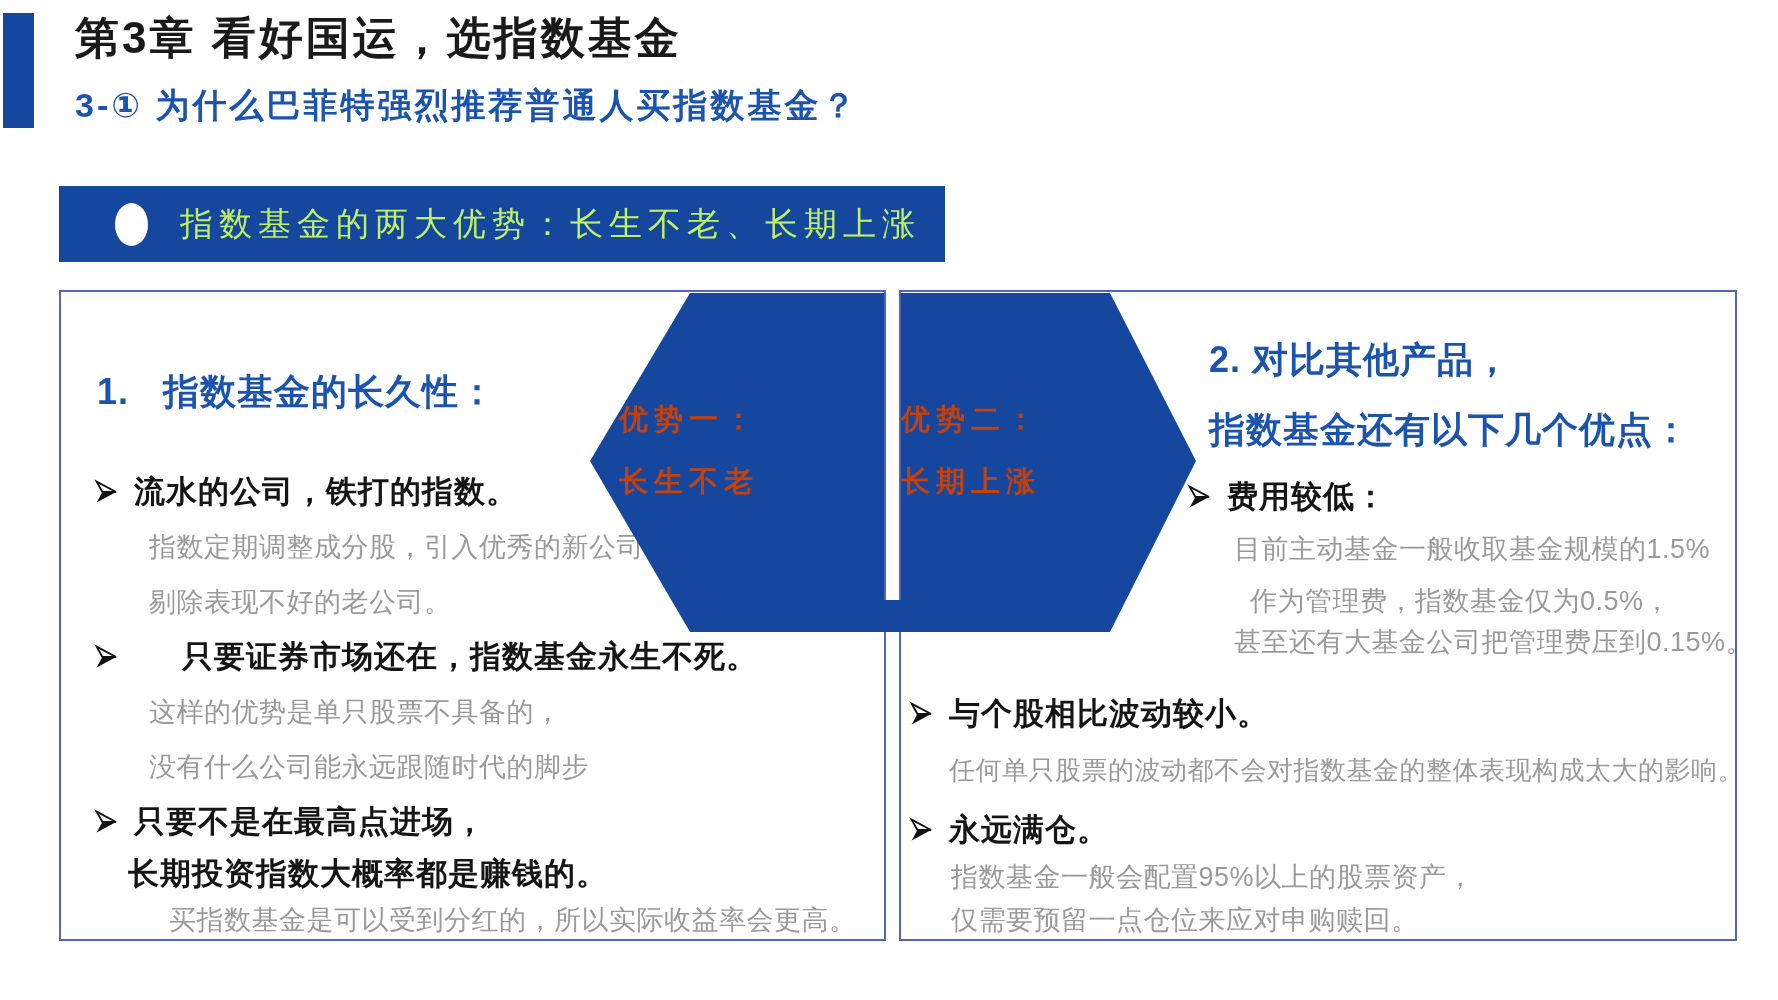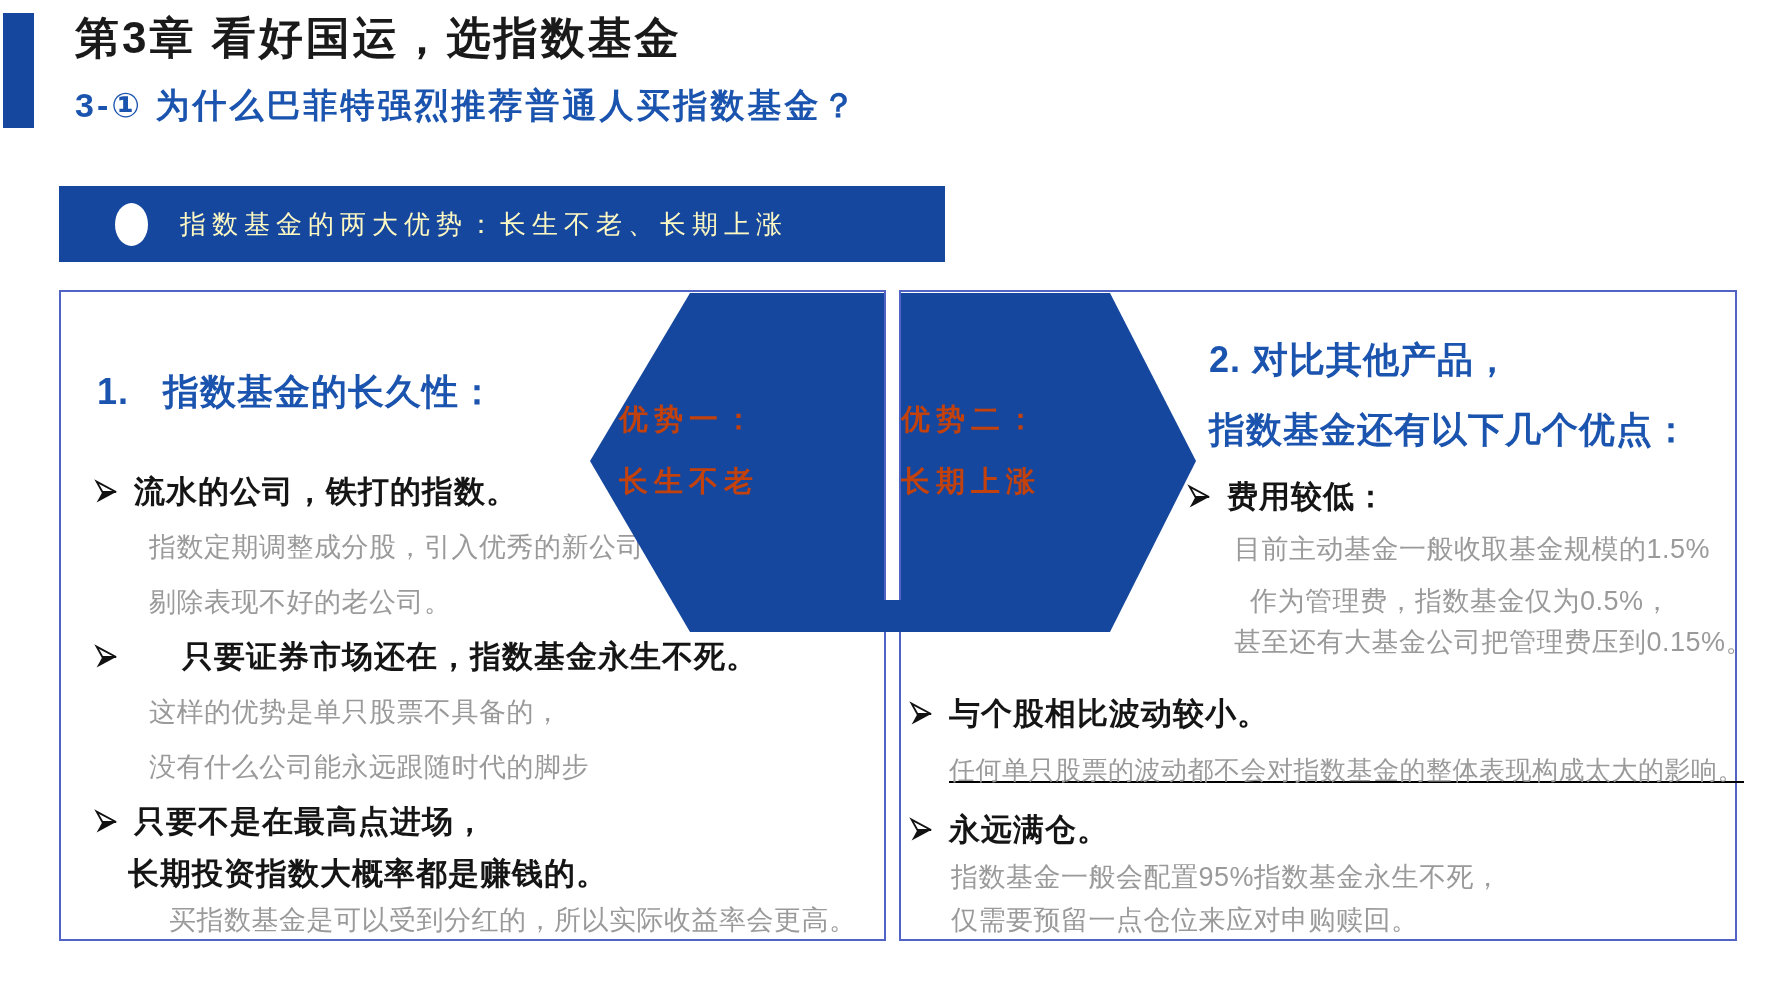--- a/index.html
+++ b/index.html
@@ -21,21 +21,21 @@
   }
   .section-title{
     position:absolute;left:75px;top:80px;height:50px;line-height:50px;
     font-size:34px;font-weight:700;color:var(--heading-blue);letter-spacing:3px;white-space:nowrap;
   }
   .banner{
     position:absolute;left:59px;top:186px;width:886px;height:76px;background:var(--primary-blue);
     display:flex;align-items:center;
   }
   .banner-dot{width:33px;height:43px;border-radius:50%;background:#ffffff;margin-left:56px;flex:0 0 auto;}
-  .banner-text{margin-left:32px;color:#fef9c3;font-size:26px;font-weight:500;letter-spacing:6px;white-space:nowrap;}
+  .banner-text{margin-left:32px;color:#bef264;font-size:33px;font-weight:500;letter-spacing:6px;white-space:nowrap;}
   .panel{
     position:absolute;top:290px;height:651px;background:#ffffff;
     border:2px solid var(--panel-border);box-sizing:border-box;z-index:1;
   }
   .panel-left{left:59px;width:827px;}
   .panel-right{left:899px;width:838px;}
   .hex-svg{position:absolute;left:0;top:0;z-index:2;pointer-events:none;}
   .gap-overlay{
     position:absolute;left:884px;top:290px;width:13px;height:310px;background:#ffffff;
     border-left:2px solid var(--panel-border);border-right:2px solid var(--panel-border);z-index:3;
@@ -153,35 +153,35 @@
 
     <div class="line" style="left:8px;top:399px;">
       <span class="bullet-icon">
         <svg width="26" height="26" viewBox="0 0 20 20">
             <path d="M2 2 L17 10 L6.5 10 Z" fill="#ffffff" stroke="#111111" stroke-width="1.4"></path>
             <path d="M6.5 10 L17 10 L2 18 Z" fill="#111111"></path>
           </svg>
       </span>
       <span class="bold-text">与个股相比波动较小。</span>
     </div>
-    <div class="line" style="left:48px;top:455px;text-decoration:underline;">
+    <div class="line" style="left:48px;top:455px;">
       <span class="gray-text gray-small">任何单只股票的波动都不会对指数基金的整体表现构成太大的影响。</span>
     </div>
 
     <div class="line" style="left:8px;top:515px;">
       <span class="bullet-icon">
         <svg width="26" height="26" viewBox="0 0 20 20">
             <path d="M2 2 L17 10 L6.5 10 Z" fill="#ffffff" stroke="#111111" stroke-width="1.4"></path>
             <path d="M6.5 10 L17 10 L2 18 Z" fill="#111111"></path>
           </svg>
       </span>
       <span class="bold-text">永远满仓。</span>
     </div>
     <div class="line" style="left:50px;top:562px;">
-      <span class="gray-text">指数基金一般会配置95%指数基金永生不死，</span>
+      <span class="gray-text">指数基金一般会配置95%以上的股票资产，</span>
     </div>
     <div class="line" style="left:50px;top:605px;">
       <span class="gray-text">仅需要预留一点仓位来应对申购赎回。</span>
     </div>
   </div>
 
   <svg class="hex-svg" width="1778" height="1000" viewBox="0 0 1778 1000">
     <polygon points="590,461 690,293 1110,293 1196,461 1110,632 690,632" fill="#16479e"></polygon>
   </svg>
 

